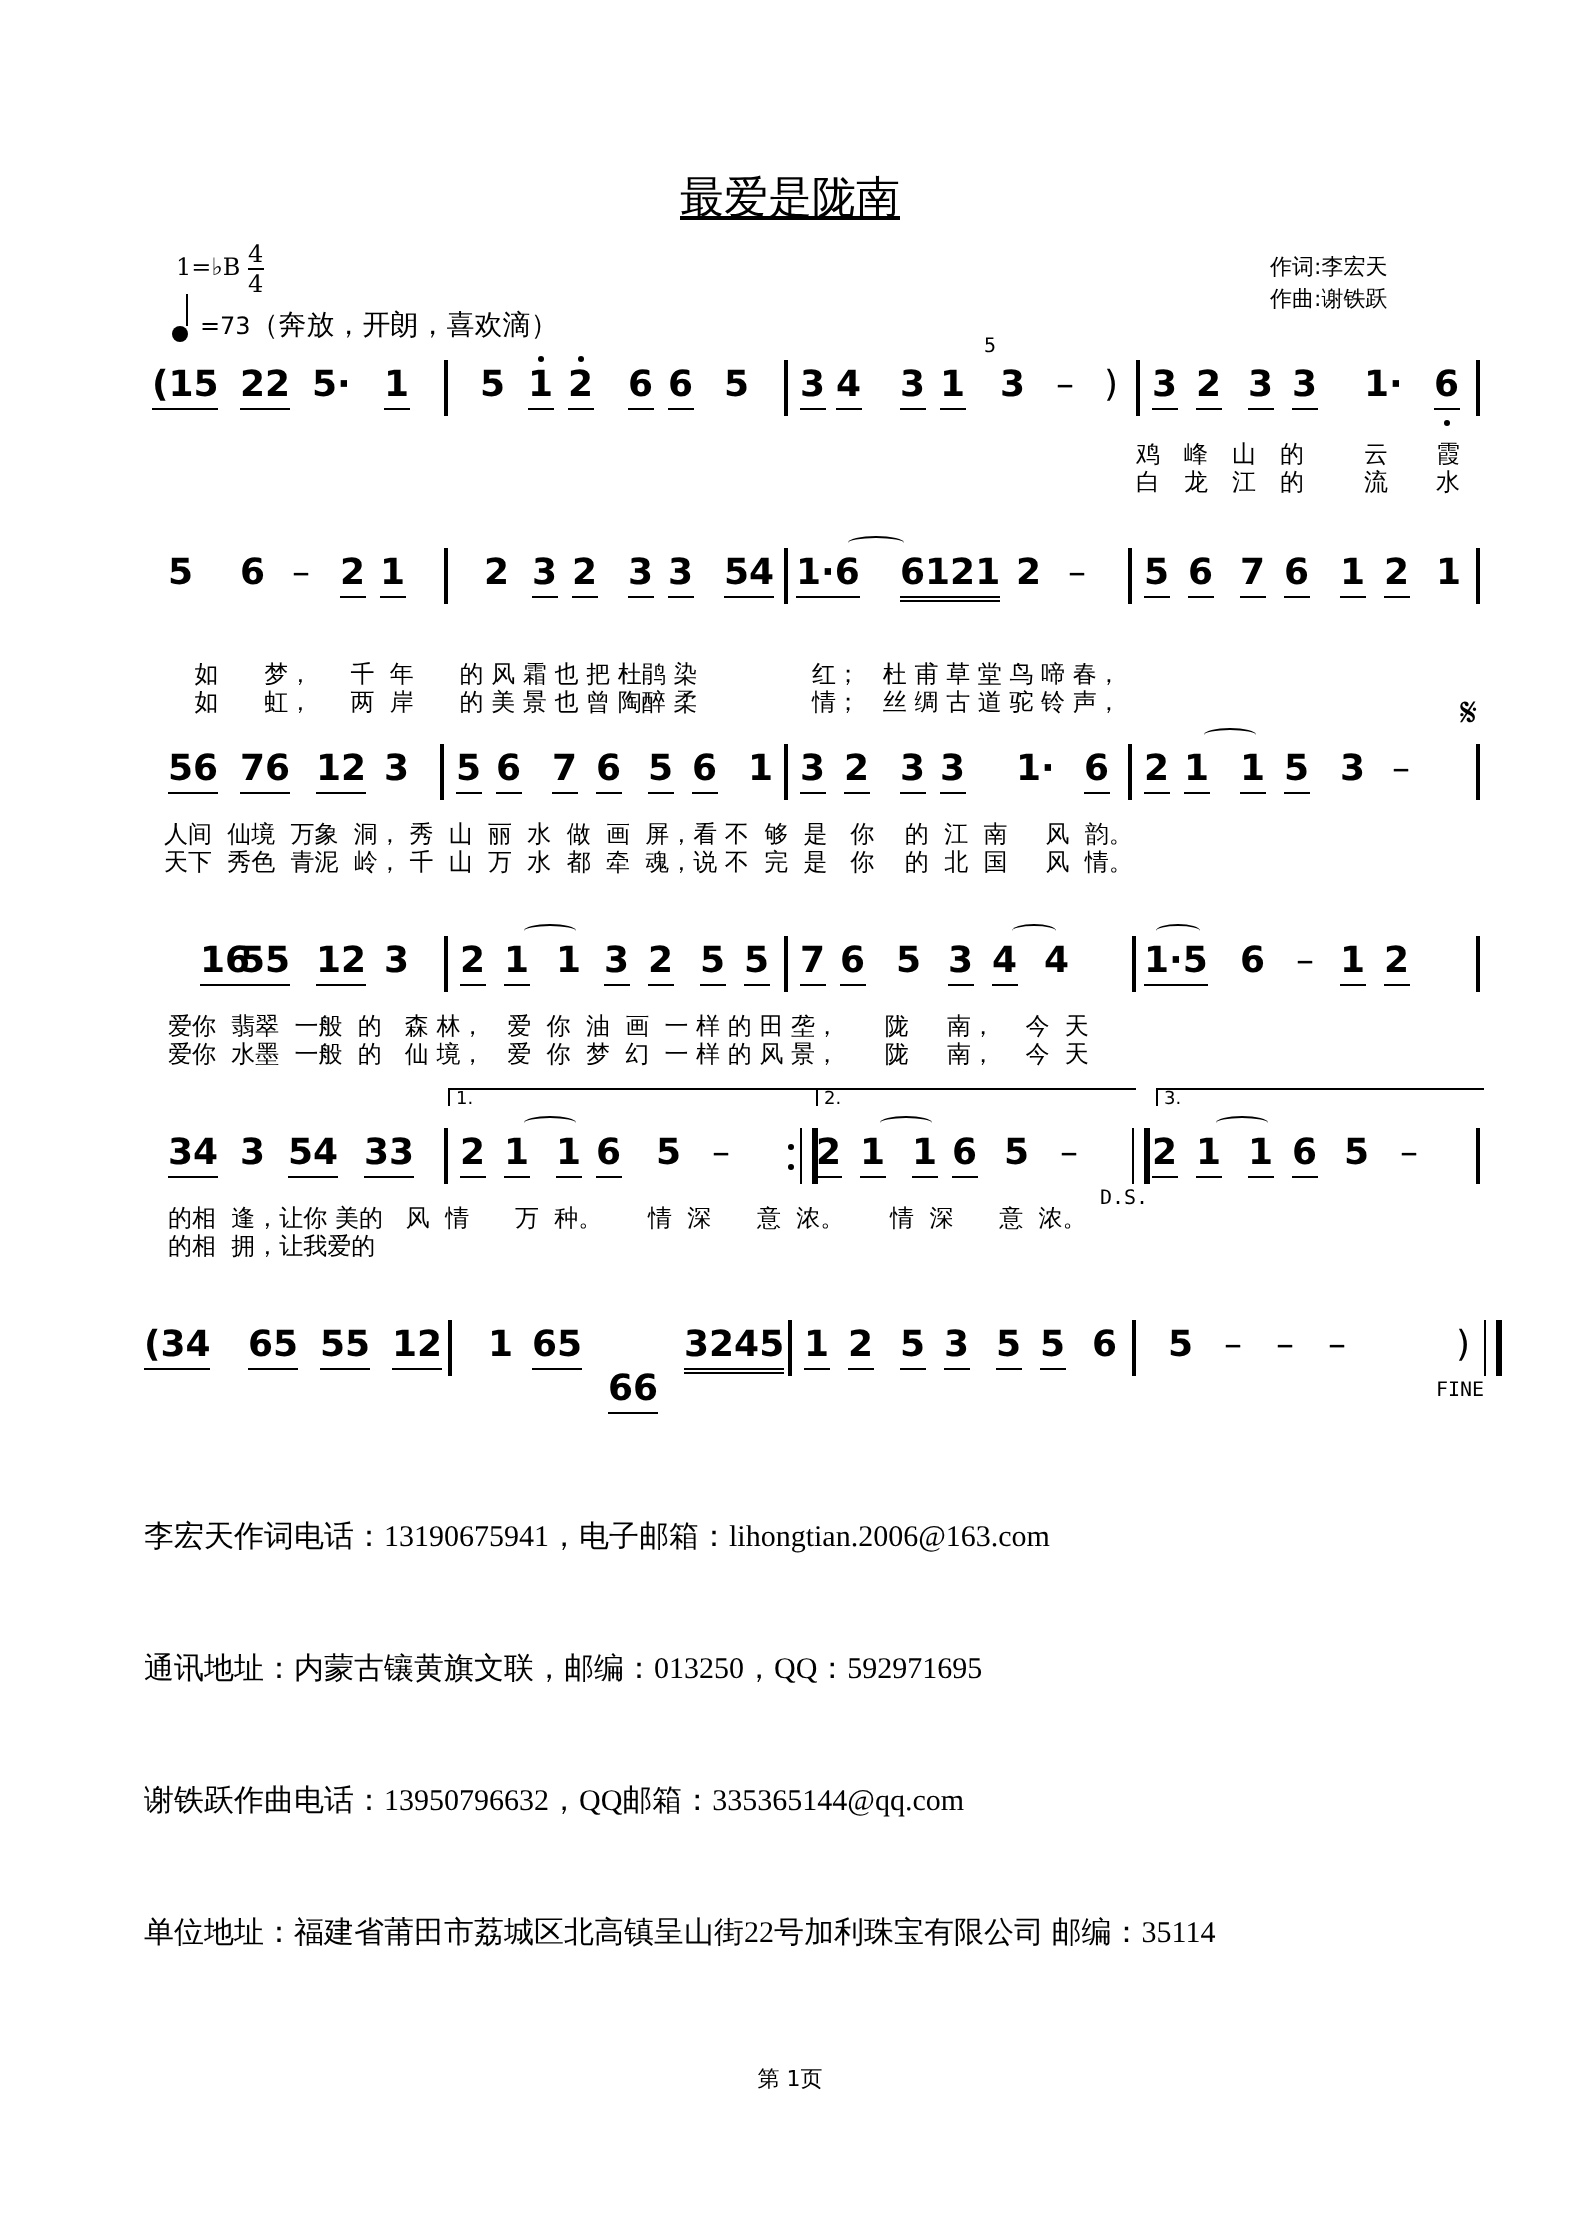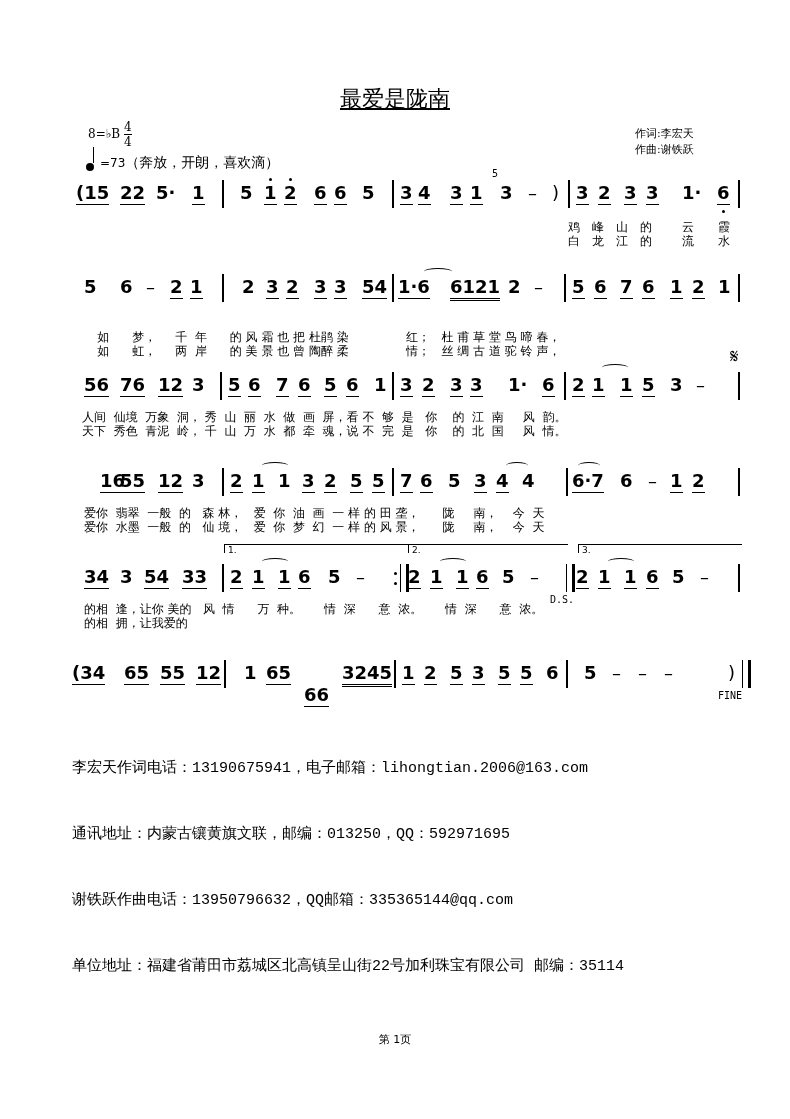--- a/index.html
+++ b/index.html
@@ -13,39 +13,39 @@
   .tempo .note { display:inline-block; width:8px; height:8px; background:#000; border-radius:50%; position:relative; top:4px; }
   .tempo .stem { display:inline-block; width:1.5px; height:16px; background:#000; position:relative; left:-1.5px; top:-4px; }
   .tempo .bpm { font-size:12px; }
   .row { left:72px; width:680px; height:40px; }
   .row .n { position:absolute; font-family:"DejaVu Sans", sans-serif; font-weight:bold; font-size:18px; top:0; }
   .u { border-bottom:1.5px solid #000; padding-bottom:1px; }
   .uu { border-bottom:3.5px double #000; padding-bottom:1px; }
   .bar { position:absolute; width:1.5px; background:#000; top:-2px; height:28px; }
   .dbar { position:absolute; width:5px; border-left:1.5px solid #000; border-right:3px solid #000; top:-2px; height:28px; }
   .lyr { position:absolute; font-size:12px; line-height:14px; letter-spacing:0; white-space:pre; }
-  .contact { left:72px; top:714px; font-family:Liberation Mono, monospace; font-size:15px; line-height:22px; white-space:pre; }
+  .contact { left:72px; top:714px; font-family:Liberation Serif, serif; font-size:15px; line-height:22px; white-space:pre; }
   .footer { left:0; width:790px; top:1032px; text-align:center; font-size:11px; }
   .volta { position:absolute; border-top:1px solid #000; border-left:1px solid #000; height:8px; font-size:9px; padding-left:3px; line-height:10px; }
   .tie { position:absolute; border-top:1px solid #000; border-radius:50% 50% 0 0; height:6px; }
   .dot { position:absolute; width:3px; height:3px; background:#000; border-radius:50%; }
   .small { position:absolute; font-size:10px; font-family:"DejaVu Sans Mono", monospace; }
 </style>
 </head>
 <body>
 
 <div class="abs title">最爱是陇南</div>
 
 <div class="abs credits">
   <div>作词:李宏天</div>
   <div>作曲:谢铁跃</div>
 </div>
 
 <div class="abs key">
-  <span>8=♭B</span>
+  <span>1=♭B</span>
   <span class="frac">
     <span style="display:block;border-bottom:1px solid #000;">4</span>
     <span style="display:block;">4</span>
   </span>
 </div>
 
 <div class="abs tempo">
   <span class="note"></span><span class="stem"></span>
   <span class="bpm">=73</span><span>（奔放，开朗，喜欢滴）</span>
 </div>
@@ -185,21 +185,21 @@
   <span class="n u" style="left:300px;">5</span>
   <div class="bar" style="left:320px;"></div>
   <span class="n u" style="left:328px;">7</span>
   <span class="n u" style="left:348px;">6</span>
   <span class="n" style="left:376px;">5</span>
   <span class="n u" style="left:402px;">3</span>
   <span class="n u" style="left:424px;">4</span>
   <div class="tie" style="left:434px;top:-8px;width:22px;"></div>
   <span class="n" style="left:450px;">4</span>
   <div class="bar" style="left:494px;"></div>
-  <span class="n u" style="left:500px;">6·7</span>
+  <span class="n u" style="left:500px;">1·5</span>
   <div class="tie" style="left:506px;top:-8px;width:22px;"></div>
   <span class="n" style="left:548px;">6</span>
   <span class="n" style="left:576px;font-weight:normal;">–</span>
   <span class="n u" style="left:598px;">1</span>
   <span class="n u" style="left:620px;">2</span>
   <div class="bar" style="left:666px;"></div>
 
   <div class="lyr" style="left:12px;top:50px;"><span>爱你</span>  <span>水墨</span>  <span>一般</span>  <span>的</span>   <span>仙</span> <span>境，</span>   <span>爱</span>  <span>你</span>  <span>梦</span>  <span>幻</span>  <span>一</span> <span>样</span> <span>的</span> <span>风</span> <span>景，</span>      <span>陇</span>     <span>南，</span>    <span>今</span>  <span>天</span></div>
   <div class="lyr" style="left:12px;top:36px;"><span>爱你</span>  <span>翡翠</span>  <span>一般</span>  <span>的</span>   <span>森</span> <span>林，</span>   <span>爱</span>  <span>你</span>  <span>油</span>  <span>画</span>  <span>一</span> <span>样</span> <span>的</span> <span>田</span> <span>垄，</span>      <span>陇</span>     <span>南，</span>    <span>今</span>  <span>天</span></div>
 </div>

